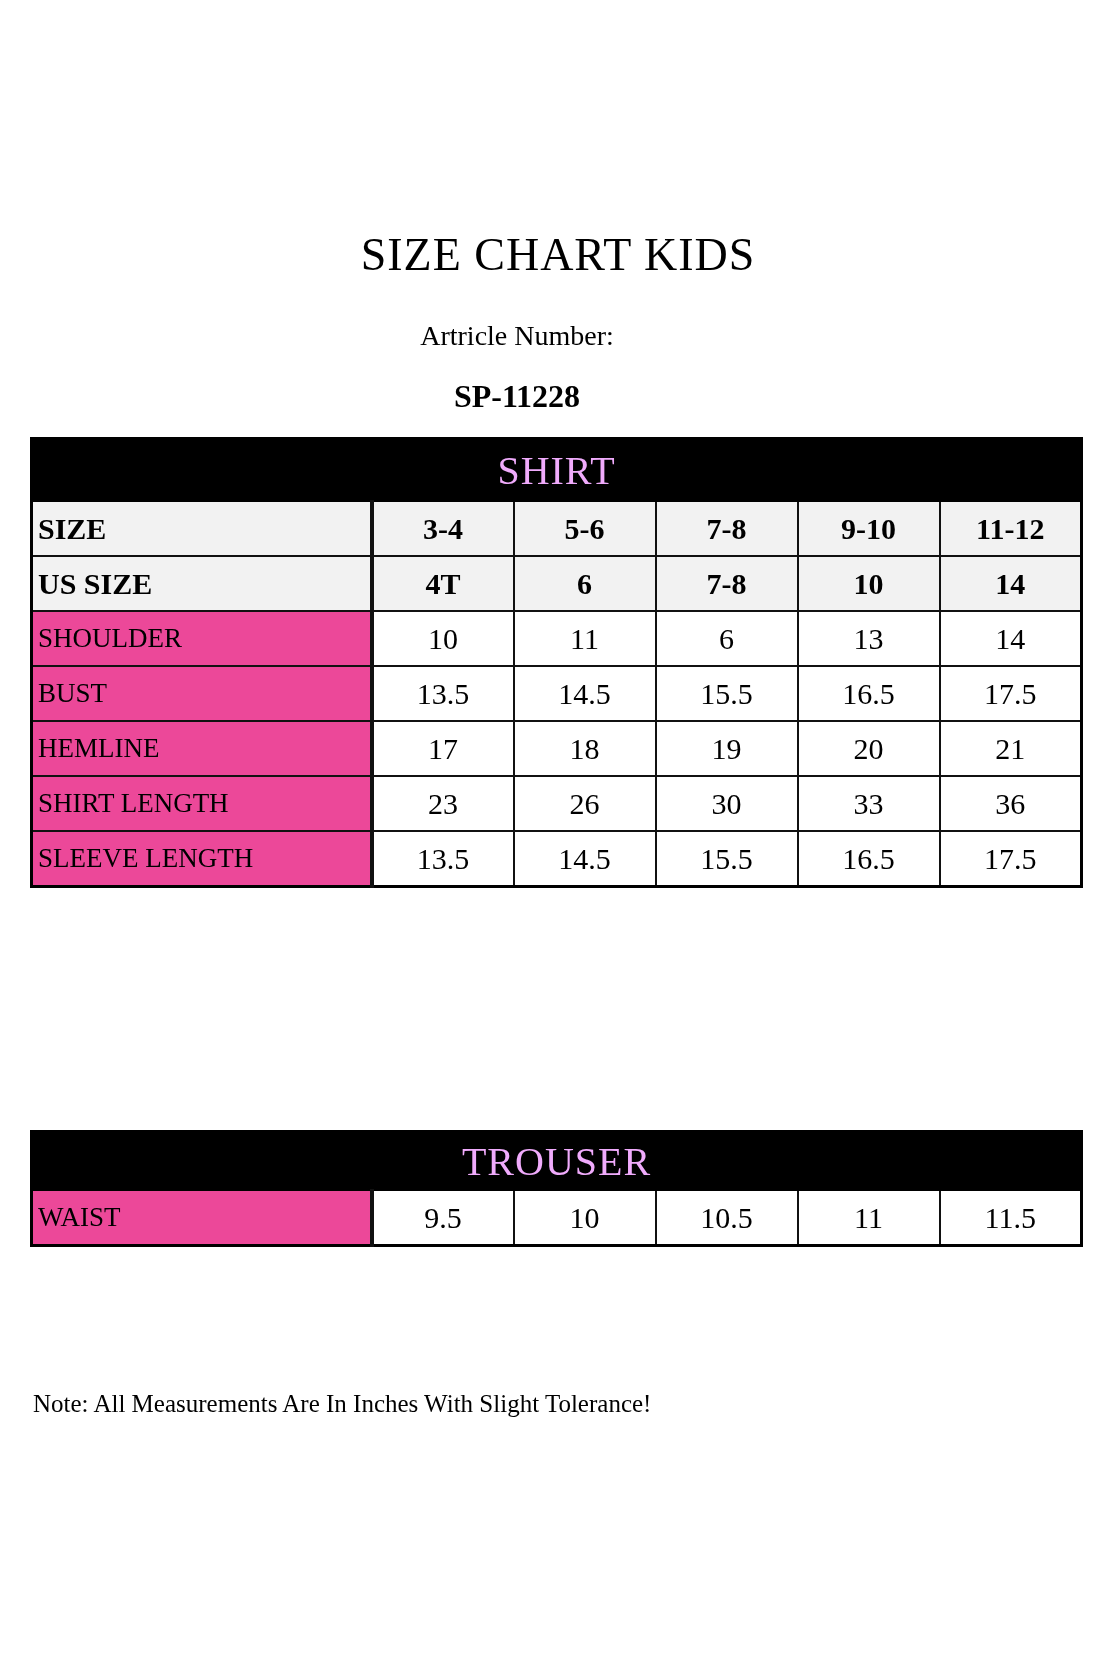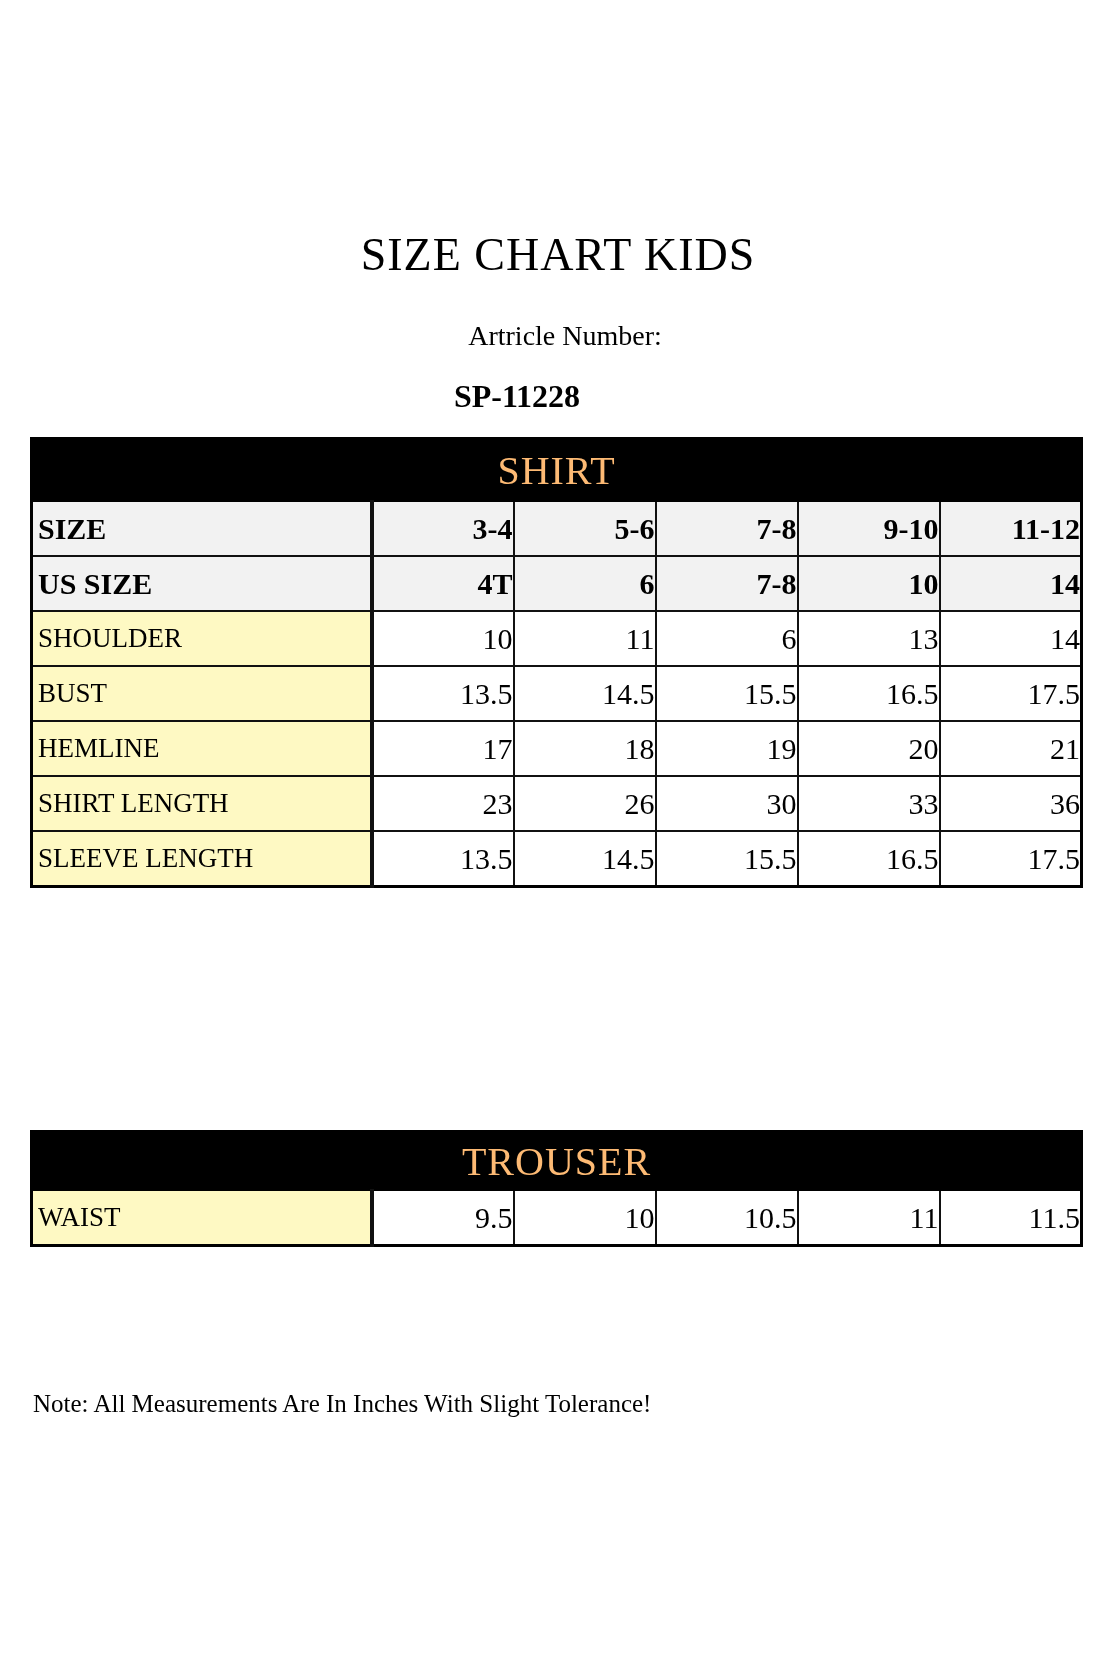--- a/index.html
+++ b/index.html
@@ -13,39 +13,39 @@
     overflow: hidden;
   }
   .header-line {
     position: absolute;
     left: 0;
     width: 1034px;
     text-align: center;
     white-space: nowrap;
   }
   .doc-title    { top: 228px; font-size: 46px; letter-spacing: 1px; margin-left: 41px; }
-  .article-label{ top: 320px; font-size: 28px; margin-left: 48px; }
+  .article-label{ top: 320px; font-size: 28px; }
   .article-num  { top: 358px; font-size: 32px; font-weight: bold; margin-top: 20px; }
 
   table.size-table {
     position: absolute;
     left: 30px;
     width: 1053px;
     border-collapse: collapse;
     table-layout: fixed;
     border: 3px solid #000000;
   }
   #shirt-table   { top: 437px; }
   #trouser-table { top: 1130px; }
 
   col.c-label { width: 340px; }
 
   th.band {
     background: #000000;
-    color: #fdba74;
+    color: #f0abfc;
     font-weight: normal;
     font-size: 40px;
     letter-spacing: 1px;
     height: 60px;
     text-align: center;
     vertical-align: middle;
     border: 2px solid #000000;
     padding: 0;
   }
   #trouser-table th.band { height: 56px; }
@@ -54,26 +54,26 @@
     border: 2px solid #111111;
     height: 53px;
     vertical-align: middle;
     font-size: 30px;
     padding: 0;
     overflow: hidden;
   }
   td.label {
     text-align: left;
     padding-left: 5px;
-    background: #fef9c3;
+    background: #ec4899;
     font-size: 27px;
     border-right: 4px solid #111111;
     white-space: nowrap;
   }
-  td.value { text-align: right; }
+  td.value { text-align: center; }
 
   tr.row-size td        { background: #f2f2f2; }
   tr.row-size td.value  { font-weight: bold; }
   tr.bold-label td.label{ font-weight: bold; font-size: 30px; }
   tr.thick-bottom td    { border-bottom: 5px solid #111111; }
   tr.row-measure td.value { background: #ffffff; }
 
   .note-line {
     position: absolute;
     left: 33px;

